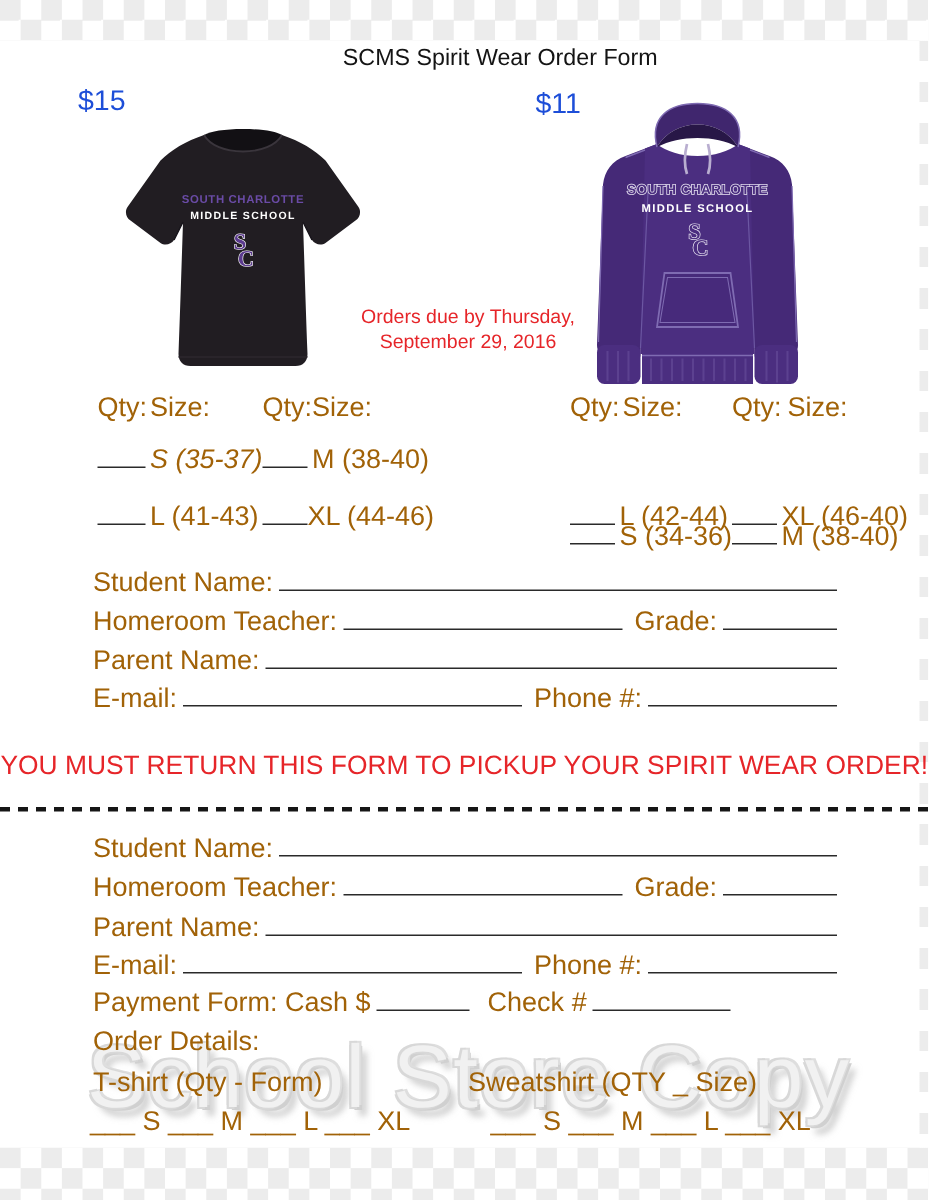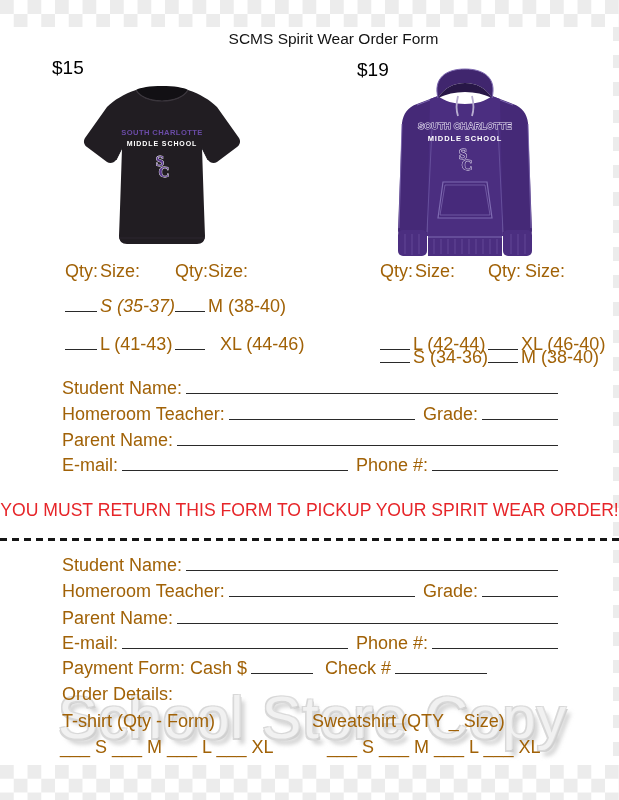--- a/index.html
+++ b/index.html
@@ -21,21 +21,21 @@
     position:absolute;display:flex;align-items:flex-end;height:18px;
     font-size:18px;line-height:18px;color:#a16207;z-index:2;white-space:pre;
   }
   .lbl{white-space:pre;}
   .bl{border-bottom:1.3px solid #2a2a2a;height:14px;margin:0 0 3px 4px;}
   .fill{flex:1;}
   .title{
     position:absolute;left:0;right:0;top:30px;text-align:center;
     font-size:15.5px;color:#141414;z-index:2;padding-left:48px;
   }
-  .price{position:absolute;font-size:19px;color:#000000;z-index:2;}
+  .price{position:absolute;font-size:19px;color:#1d4ed8;z-index:2;}
   .due{
     position:absolute;left:228px;top:202px;width:168px;text-align:center;
     font-size:13px;line-height:17px;color:#e62529;z-index:2;
   }
   .warning{
     position:absolute;left:0;right:0;top:500px;text-align:center;
     font-size:17.6px;color:#e62529;z-index:2;white-space:nowrap;
   }
   .dashline{
     position:absolute;left:0;top:538px;width:619px;height:3px;z-index:2;
@@ -55,21 +55,21 @@
 
 <div id="page">
 
   <div class="abs checker" style="left:0;top:0;width:619px;height:27px;"></div>
   <div class="abs checker" style="left:0;top:765px;width:619px;height:35px;"></div>
   <div class="abs checker-right" style="left:613px;top:27px;width:6px;height:738px;"></div>
 
   <div class="title">SCMS Spirit Wear Order Form</div>
 
   <div class="price" style="left:52px;top:57px;">$15</div>
-  <div class="price" style="left:357px;top:59px;">$19</div>
+  <div class="price" style="left:357px;top:59px;">$11</div>
 
   <div class="abs" style="left:80px;top:78px;width:164px;height:176px;z-index:2;">
     <svg viewBox="0 0 164 176" width="164" height="176">
       <path fill="#211d22" d="M56,12 C44,16 34,22 27,29 L5,60 C3,63 4,67 7,69 L27,84 C30,86 34,85 36,82 L42,70 C41,100 40,132 39,158 C39,163 42,166 47,166 L117,166 C122,166 125,163 125,158 C124,132 123,100 122,70 L128,82 C130,85 134,86 137,84 L157,69 C160,67 161,63 159,60 L137,29 C130,22 120,16 108,12 C104,19 94,23 82,23 C70,23 60,19 56,12 Z"></path>
       <path fill="#121014" d="M56,12 C60,19 70,23 82,23 C94,23 104,19 108,12 C104,9.5 94,8 82,8 C70,8 60,9.5 56,12 Z"></path>
       <path fill="none" stroke="#3a353c" stroke-width="1.2" d="M56,12 C60,19 70,23 82,23 C94,23 104,19 108,12"></path>
       <path fill="none" stroke="#17141a" stroke-width="1" d="M42,70 L36,82 M122,70 L128,82"></path>
       <path fill="none" stroke="#2c272e" stroke-width="1" d="M39,160 L125,160"></path>
       <text x="82" y="57" font-size="7.6" font-weight="bold" fill="#6a4ba6" text-anchor="middle" letter-spacing="0.4">SOUTH CHARLOTTE</text>
       <text x="82" y="68" font-size="7" font-weight="bold" fill="#ffffff" text-anchor="middle" letter-spacing="0.9">MIDDLE SCHOOL</text>
@@ -99,38 +99,42 @@
       <path fill="none" stroke="#b9aed0" stroke-width="1.8" d="M86,30 C88,38 88,44 86,50"></path>
       <path fill="#472a7b" stroke="#7f6bb2" stroke-width="1.2" d="M57,116 L101,116 L106,152 L52,152 Z"></path>
       <path fill="none" stroke="#7f6bb2" stroke-width="0.7" d="M59,119 L99,119 L104,149 L54,149 Z"></path>
       <text x="79" y="63" font-size="9" font-weight="bold" fill="#4b2e80" stroke="#e9e5f2" stroke-width="1" paint-order="stroke" text-anchor="middle" letter-spacing="0.3">SOUTH CHARLOTTE</text>
       <text x="79" y="75" font-size="7.5" font-weight="bold" fill="#ffffff" text-anchor="middle" letter-spacing="0.9">MIDDLE SCHOOL</text>
       <text x="77" y="93" font-size="15" font-weight="bold" fill="#4b2e80" stroke="#e9e5f2" stroke-width="0.9" paint-order="stroke" text-anchor="middle" font-family="Liberation Serif,serif">S</text>
       <text x="81" y="104" font-size="15" font-weight="bold" fill="#4b2e80" stroke="#e9e5f2" stroke-width="0.9" paint-order="stroke" text-anchor="middle" font-family="Liberation Serif,serif">C</text>
     </svg>
   </div>
 
+  <div class="due">
+    <div>Orders due by Thursday,</div>
+    <div>September 29, 2016</div>
+  </div>
 
   <div class="row" style="left:65px;top:262px;width:300px;">
     <span class="lbl" style="width:35px;">Qty:</span>
     <span class="lbl" style="width:75px;">Size:</span>
     <span class="lbl" style="width:33px;">Qty:</span>
     <span class="lbl">Size:</span>
   </div>
   <div class="row" style="left:65px;top:297px;width:300px;">
     <span class="bl" style="width:32px;margin-left:0;"></span>
     <span class="lbl" style="width:70px;margin-left:3px;font-style:italic;">S (35-37)</span>
     <span class="bl" style="width:30px;margin-left:5px;"></span>
     <span class="lbl" style="margin-left:3px;">M (38-40)</span>
   </div>
   <div class="row" style="left:65px;top:335px;width:300px;">
     <span class="bl" style="width:32px;margin-left:0;"></span>
     <span class="lbl" style="width:70px;margin-left:3px;">L (41-43)</span>
     <span class="bl" style="width:30px;margin-left:5px;"></span>
-    <span class="lbl" style="margin-left:15px;">XL (44-46)</span>
+    <span class="lbl" style="margin-left:0;">XL (44-46)</span>
   </div>
 
   <div class="row" style="left:380px;top:262px;width:235px;">
     <span class="lbl" style="width:35px;">Qty:</span>
     <span class="lbl" style="width:73px;">Size:</span>
     <span class="lbl" style="width:37px;">Qty:</span>
     <span class="lbl">Size:</span>
   </div>
   <div class="row" style="left:380px;top:308px;width:235px;margin-top:40px;">
     <span class="bl" style="width:30px;margin-left:0;"></span>

